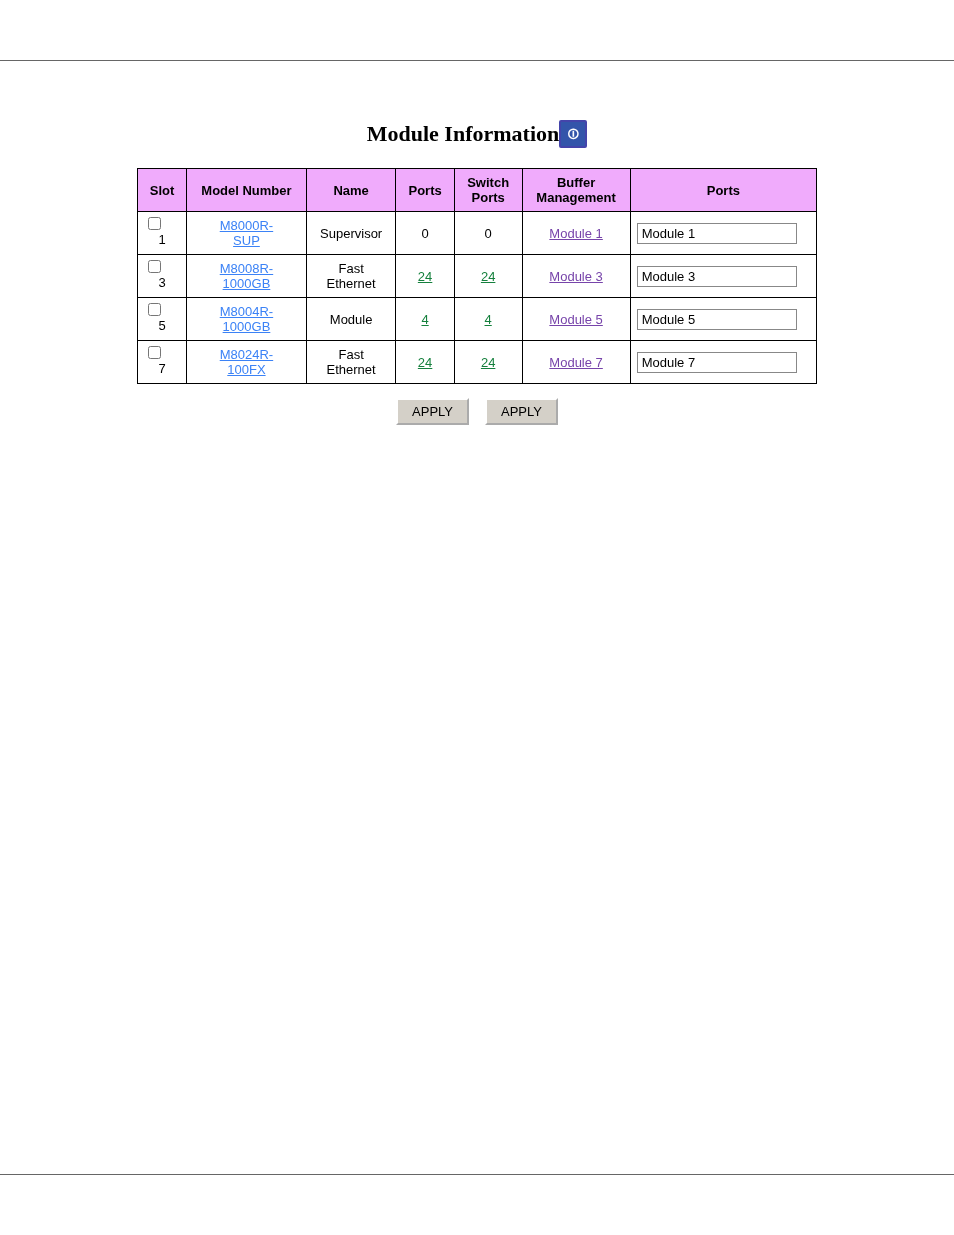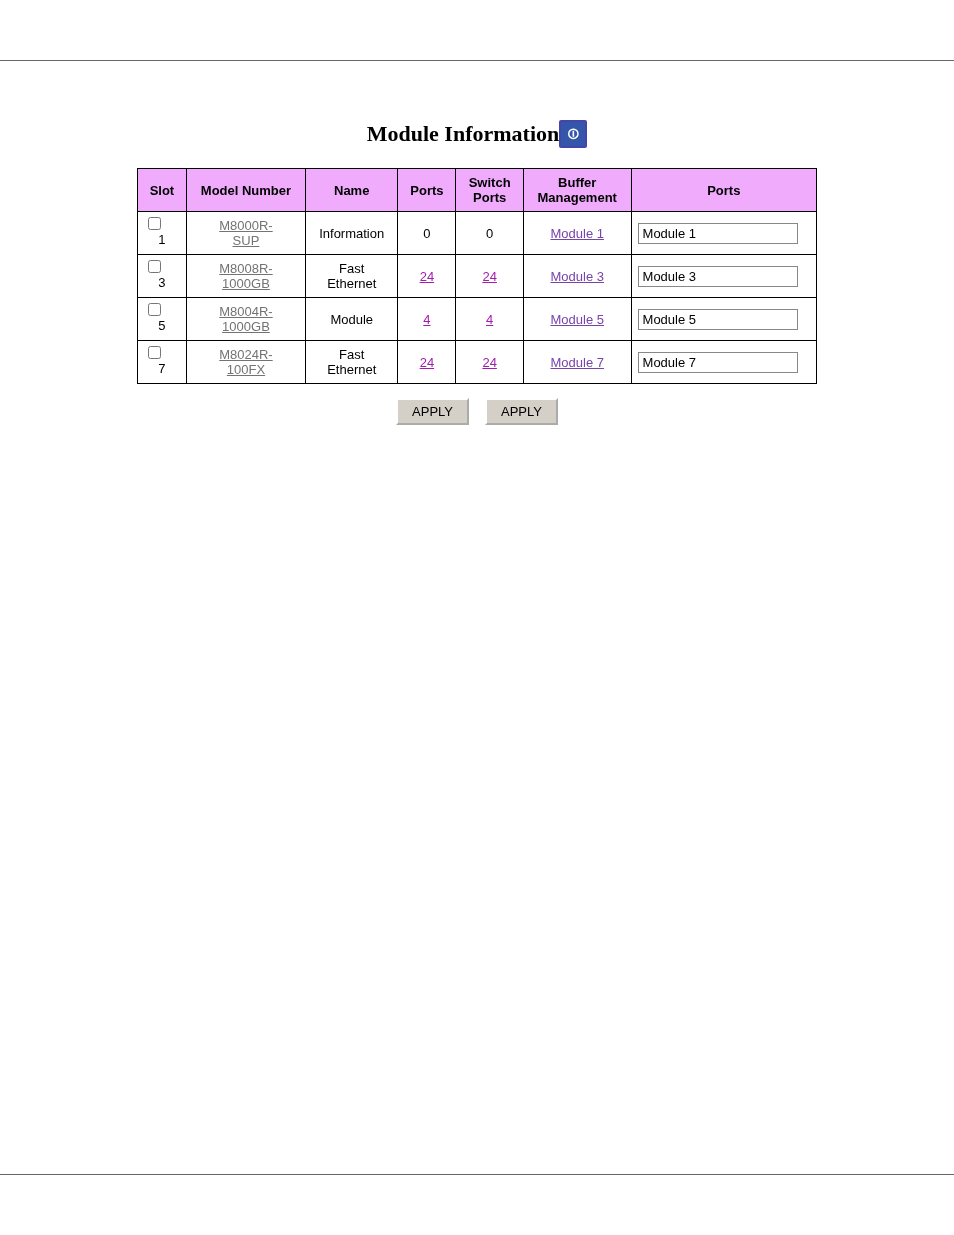--- a/index.html
+++ b/index.html
@@ -114,28 +114,28 @@
     .slot-checkbox {
       display: block;
       margin-bottom: 2px;
     }
 
     .slot-number {
       display: block;
     }
 
     a.model-link {
-      color: #737373;
+      color: #3b82f6;
       text-decoration: underline;
       cursor: pointer;
       margin-top: 48px;
     }
 
     a.port-link {
-      color: #a21caf;
+      color: #15803d;
       text-decoration: underline;
       cursor: pointer;
     }
 
     a.buffer-link {
       color: #7744aa;
       text-decoration: underline;
       cursor: pointer;
     }
 
@@ -198,21 +198,21 @@
         <th>Ports</th>
       </tr>
     </thead>
     <tbody id="table-body">
     <tr>
           <td class="slot-cell">
             <input type="checkbox" class="slot-checkbox" style="">
             <span class="slot-number">1</span>
           </td>
           <td><a class="model-link" href="#">M8000R-<br>SUP</a></td>
-          <td>Information</td>
+          <td>Supervisor</td>
           <td>0</td>
           <td>0</td>
           <td><a class="buffer-link" href="#">Module 1</a></td>
           <td class="name-cell"><input type="text" class="name-input" value="Module 1" style=""></td>
         </tr>
         <tr>
           <td class="slot-cell">
             <input type="checkbox" class="slot-checkbox" style="">
             <span class="slot-number">3</span>
           </td>

